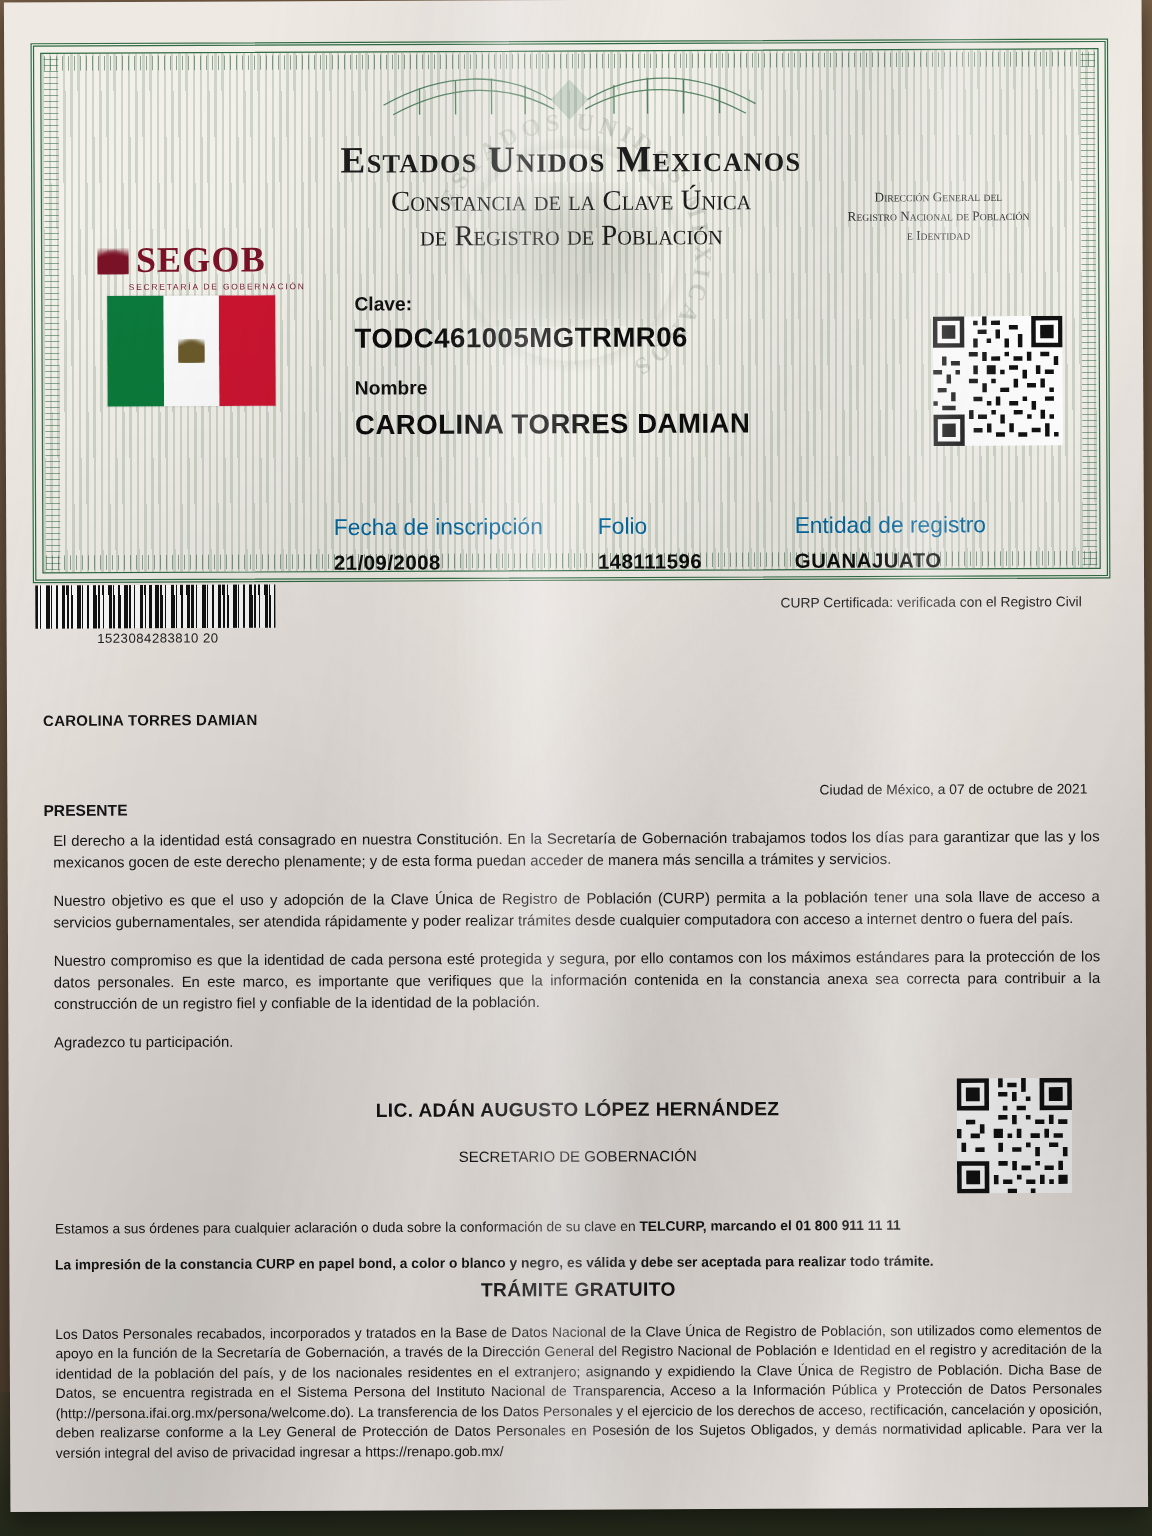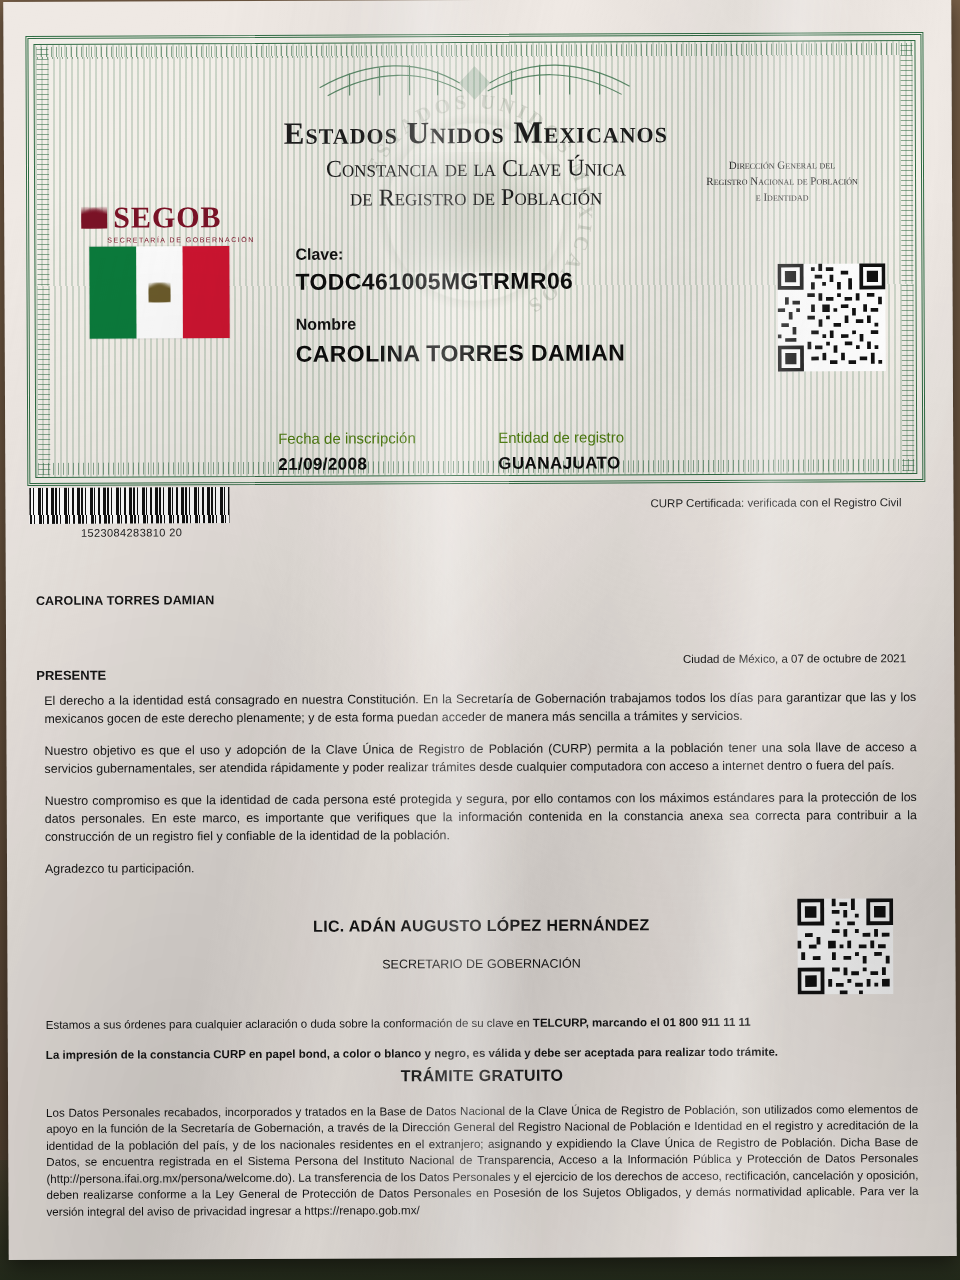--- a/index.html
+++ b/index.html
@@ -137,21 +137,21 @@
       font-size:32px;color:#b9b2ab;letter-spacing:.5px;}
 
   
   .fld-label{font-size:16px;color:#111;font-weight:bold;}
   .fld-value{font-size:23px;font-weight:bold;color:#0d0d0d;letter-spacing:.4px;}
   #f-clave{position:absolute;left:266px;top:208px;z-index:5;}
   #f-clave .fld-value{margin-top:5px;}
   #f-nombre{position:absolute;left:266px;top:278px;z-index:5;}
   #f-nombre .fld-value{margin-top:7px;}
   #row-bottom{position:absolute;left:248px;top:392px;right:40px;z-index:5;display:flex;gap:44px;}
-  #row-bottom .cell .fld-label{font-size:15px;font-weight:normal;color:#4d7c0f;}
+  #row-bottom .cell .fld-label{font-size:19px;font-weight:normal;color:#0369a1;}
   #row-bottom .cell .fld-value{font-size:17px;margin-top:8px;}
   #row-bottom .cell.fecha{width:176px;}
   #row-bottom .cell.folio{width:120px;}
 
   
   .qr{image-rendering:pixelated;}
   #qr-top{position:absolute;right:36px;top:228px;z-index:6;}
   #qr-mid{position:absolute;right:62px;top:900px;z-index:6;}
 
   
@@ -332,20 +332,24 @@
     <div id="f-nombre">
       <div class="fld-label">Nombre</div>
       <div class="fld-value">CAROLINA TORRES DAMIAN</div>
     </div>
 
     <div id="row-bottom">
       <div class="cell fecha">
         <div class="fld-label">Fecha de inscripción</div>
         <div class="fld-value">21/09/2008</div>
       </div>
+      <div class="cell folio">
+        <div class="fld-label">Folio</div>
+        <div class="fld-value">148111596</div>
+      </div>
       <div class="cell entidad">
         <div class="fld-label">Entidad de registro</div>
         <div class="fld-value">GUANAJUATO</div>
       </div>
     </div>
   </div>
 
   <div id="barcode-wrap">
     <div id="barcode"></div>
     <div id="barcode-num">1523084283810 20</div>

